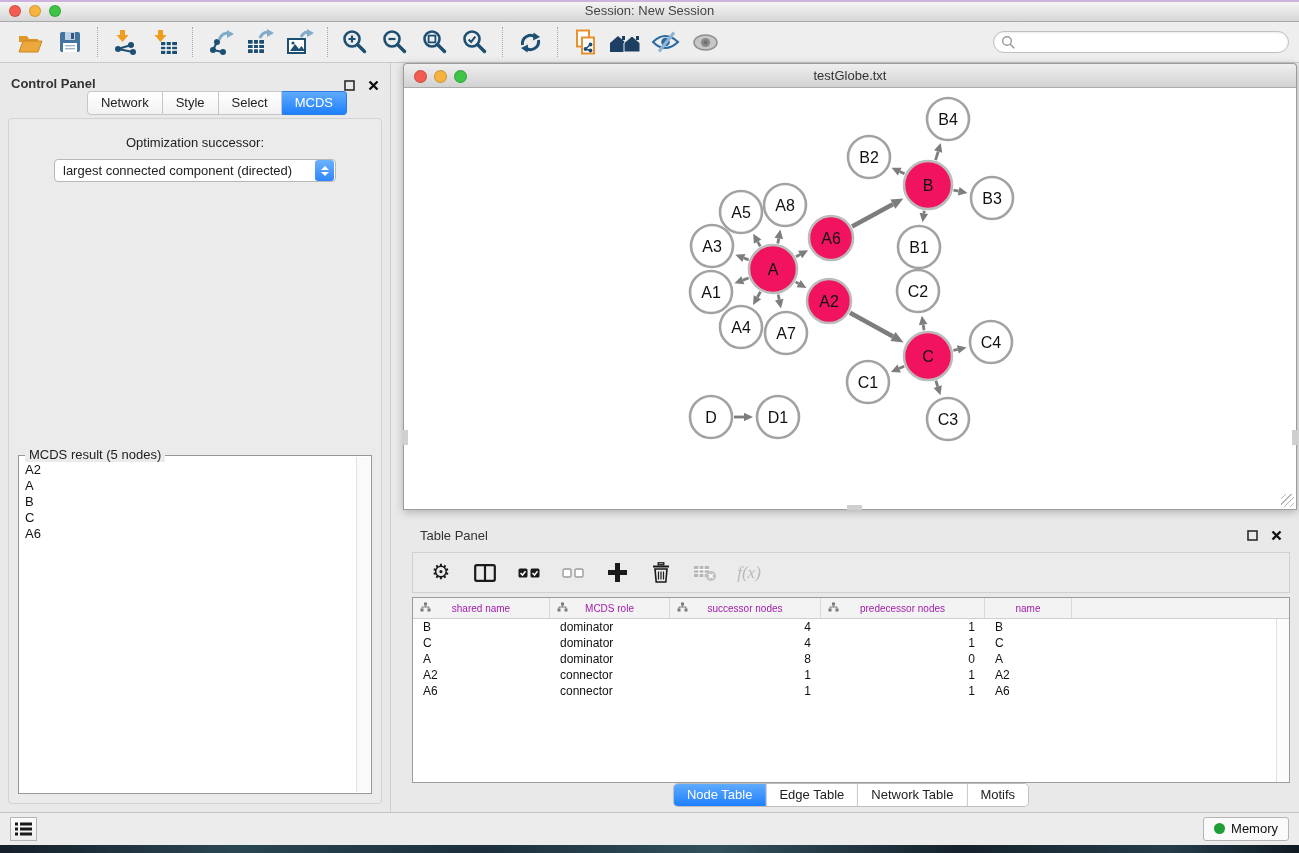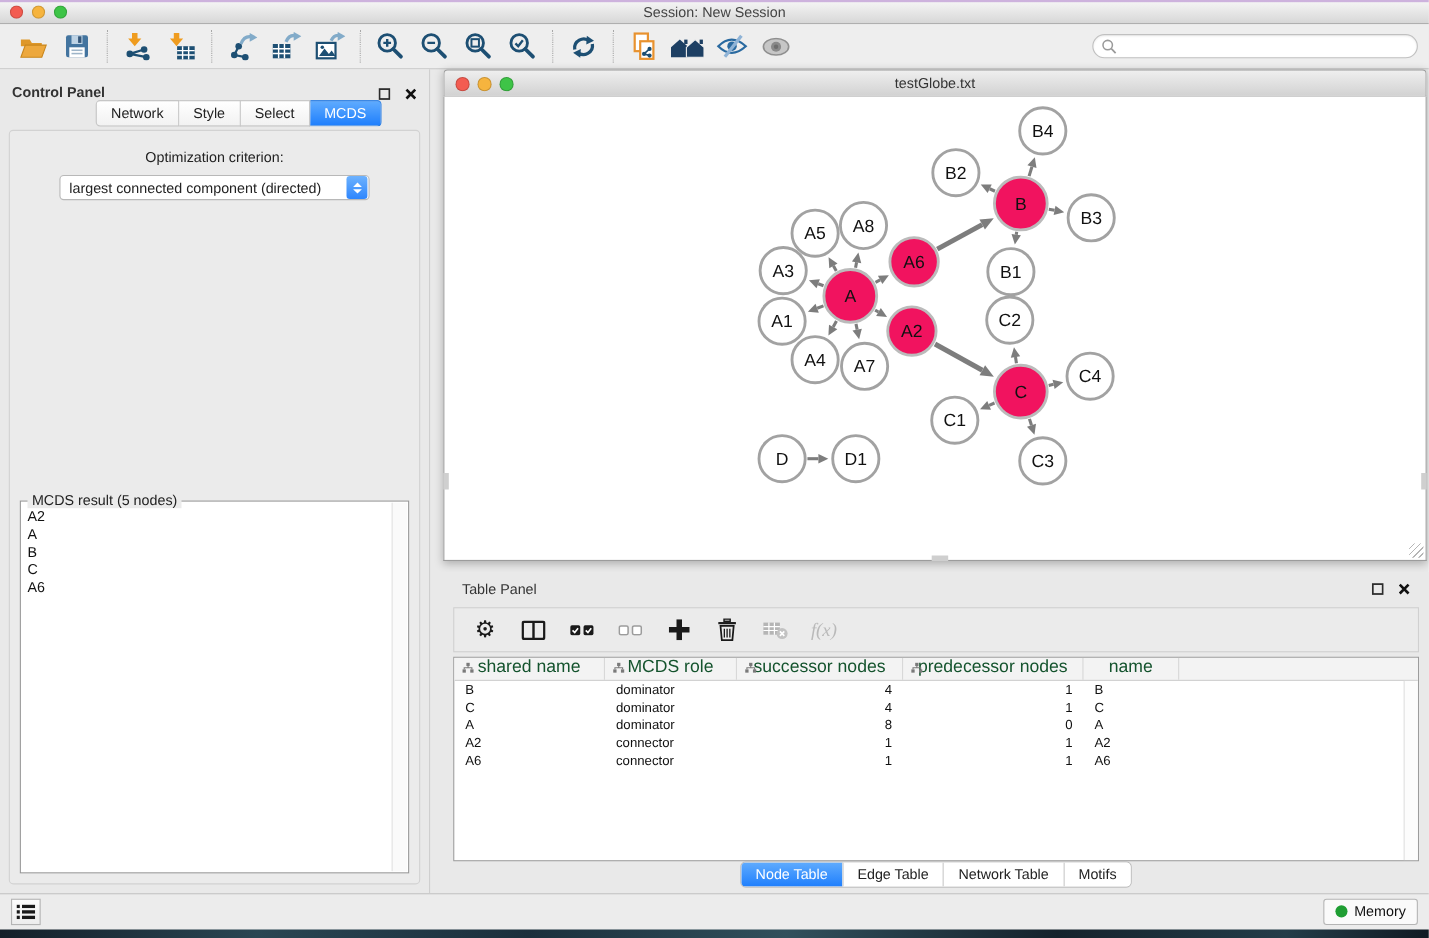--- a/index.html
+++ b/index.html
@@ -88,22 +88,22 @@
   .tp-title { font-size:13px; color:#333; }
   .tp-toolbar { position:absolute; left:9px; right:9px; top:32px; height:41px; background:#ebebeb;
     border:1px solid #d0d0d0; display:flex; align-items:center; gap:0; padding-left:6px; }
   .tp-tool { width:44px; height:36px; display:flex; align-items:center; justify-content:center;
     background:none; border:none; cursor:default; }
   .gear-glyph { font-family:"DejaVu Sans",sans-serif; font-size:21px; color:#1a1a1a; line-height:1; }
   .fx-glyph { font-family:Liberation Serif, serif; font-style:italic; font-size:17px; color:#b9b9b9; }
   .tp-table { position:absolute; left:9px; right:9px; top:77px; bottom:29px; background:#fff;
     border:1px solid #9c9c9c; overflow:hidden; }
   .thead { display:flex; height:21px; background:#f3f3f3; border-bottom:1px solid #cfcfcf; }
-  .th { position:relative; display:flex; align-items:flex-start; justify-content:center;
-    font-size:16px; color:#14532d; border-right:1px solid #d8d8d8; }
+  .th { position:relative; display:flex; align-items:center; justify-content:center;
+    font-size:10px; color:#a21caf; border-right:1px solid #d8d8d8; }
   .th .att-icon { position:absolute; left:7px; top:4px; }
   .tbody { }
   .tr { display:flex; height:16px; align-items:center; }
   .td { font-size:12px; color:#111; overflow:hidden; white-space:nowrap; }
   .td.left { text-align:left; padding-left:10px; }
   .td.right { text-align:right; padding-right:10px; }
   .tp-scroll { position:absolute; right:0; top:21px; bottom:0; width:13px;
     background:#fcfcfc; border-left:1px solid #e0e0e0; }
   .tp-tabs { position:absolute; bottom:5px; left:50%; transform:translateX(-50%); display:flex;
     background:#fff; border:1px solid #bdbdbd; border-radius:5px; overflow:hidden; }
@@ -333,21 +333,21 @@
             </span>
         </span>
       </div>
       <div class="cp-tabs" id="cp-tabs">
           <button class="cp-tab">Network</button>
           <button class="cp-tab">Style</button>
           <button class="cp-tab">Select</button>
           <button class="cp-tab active">MCDS</button>
         </div>
       <div class="cp-body">
-        <div class="opt-label">Optimization criterion:</div>
+        <div class="opt-label">Optimization successor:</div>
         <div class="combo">
           <span class="val">largest connected component (directed)</span>
           <span class="stepper">
               <i class="up"></i>
               <i class="down"></i>
             </span>
         </div>
         <div class="result-group">
           <span class="result-legend">MCDS result (5 nodes)</span>
           <div class="result-list" id="result-list">

